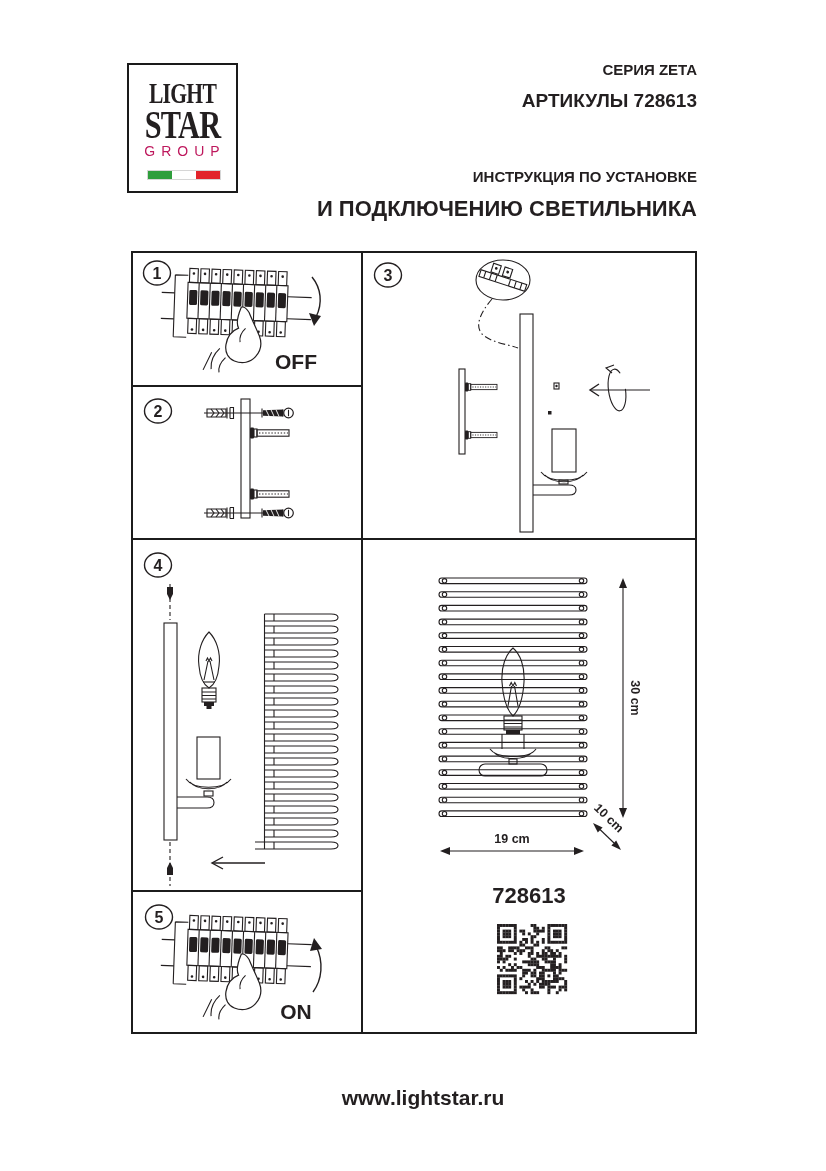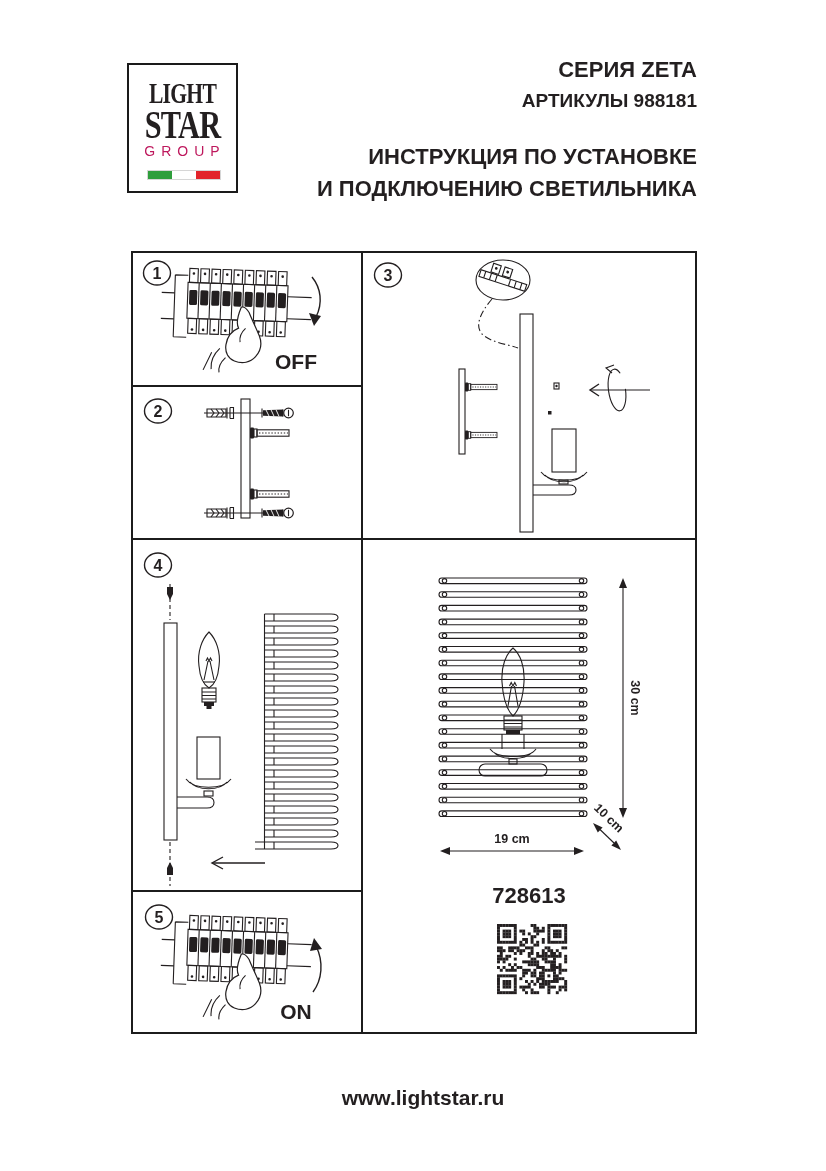--- a/index.html
+++ b/index.html
@@ -15,23 +15,23 @@
              font-size:41px;line-height:36px;transform:scaleX(.74);letter-spacing:-1px;}
   .logo-group{font-size:14px;line-height:15px;letter-spacing:6px;margin-top:2px;margin-left:5px;color:#be185d;}
   .logo-flag{position:absolute;left:19px;bottom:12px;width:72px;height:8px;display:flex;
              outline:1px solid #d6d6d6;}
   .logo-flag span{flex:1;}
   .flag-green{background:#2f9e3c;}
   .flag-white{background:#fff;}
   .flag-red{background:#e2242b;}
 
   .hdr-text{position:absolute;right:129px;top:60px;text-align:right;font-weight:bold;white-space:nowrap;}
-  .hdr-series{font-size:22px;line-height:19px;}
+  .hdr-series{font-size:15px;line-height:19px;}
   .hdr-articles{font-size:19px;line-height:19px;margin-top:12px;}
-  .hdr-title1{font-size:22px;line-height:22px;margin-top:36px;}
+  .hdr-title1{font-size:15px;line-height:22px;margin-top:56px;}
   .hdr-title2{font-size:22px;line-height:22px;margin-top:10px;}
 
   
   .grid{position:absolute;left:131px;top:251px;width:566px;height:783px;
         border:2px solid #1c1c1c;box-sizing:border-box;background:#fff;}
   .vline{position:absolute;left:228px;top:0;width:2px;height:100%;background:#1c1c1c;}
   .hl{position:absolute;height:2px;background:#1c1c1c;}
   .hl-12{left:0;top:132px;width:228px;}
   .hl-mid{left:0;top:285px;width:562px;}
   .hl-45{left:0;top:637px;width:228px;}
@@ -157,21 +157,21 @@
     <div class="logo-group">GROUP</div>
     <div class="logo-flag">
       <span class="flag-green"></span>
       <span class="flag-white"></span>
       <span class="flag-red"></span>
     </div>
   </div>
 
   <div class="hdr-text">
     <div class="hdr-series">СЕРИЯ ZETA</div>
-    <div class="hdr-articles">АРТИКУЛЫ 988181</div>
+    <div class="hdr-articles">АРТИКУЛЫ 728613</div>
     <div class="hdr-title1">ИНСТРУКЦИЯ ПО УСТАНОВКЕ</div>
     <div class="hdr-title2">И ПОДКЛЮЧЕНИЮ СВЕТИЛЬНИКА</div>
   </div>
 
   <div class="grid">
     <div class="vline"></div>
     <div class="hl hl-12"></div>
     <div class="hl hl-mid"></div>
     <div class="hl hl-45"></div>
 

